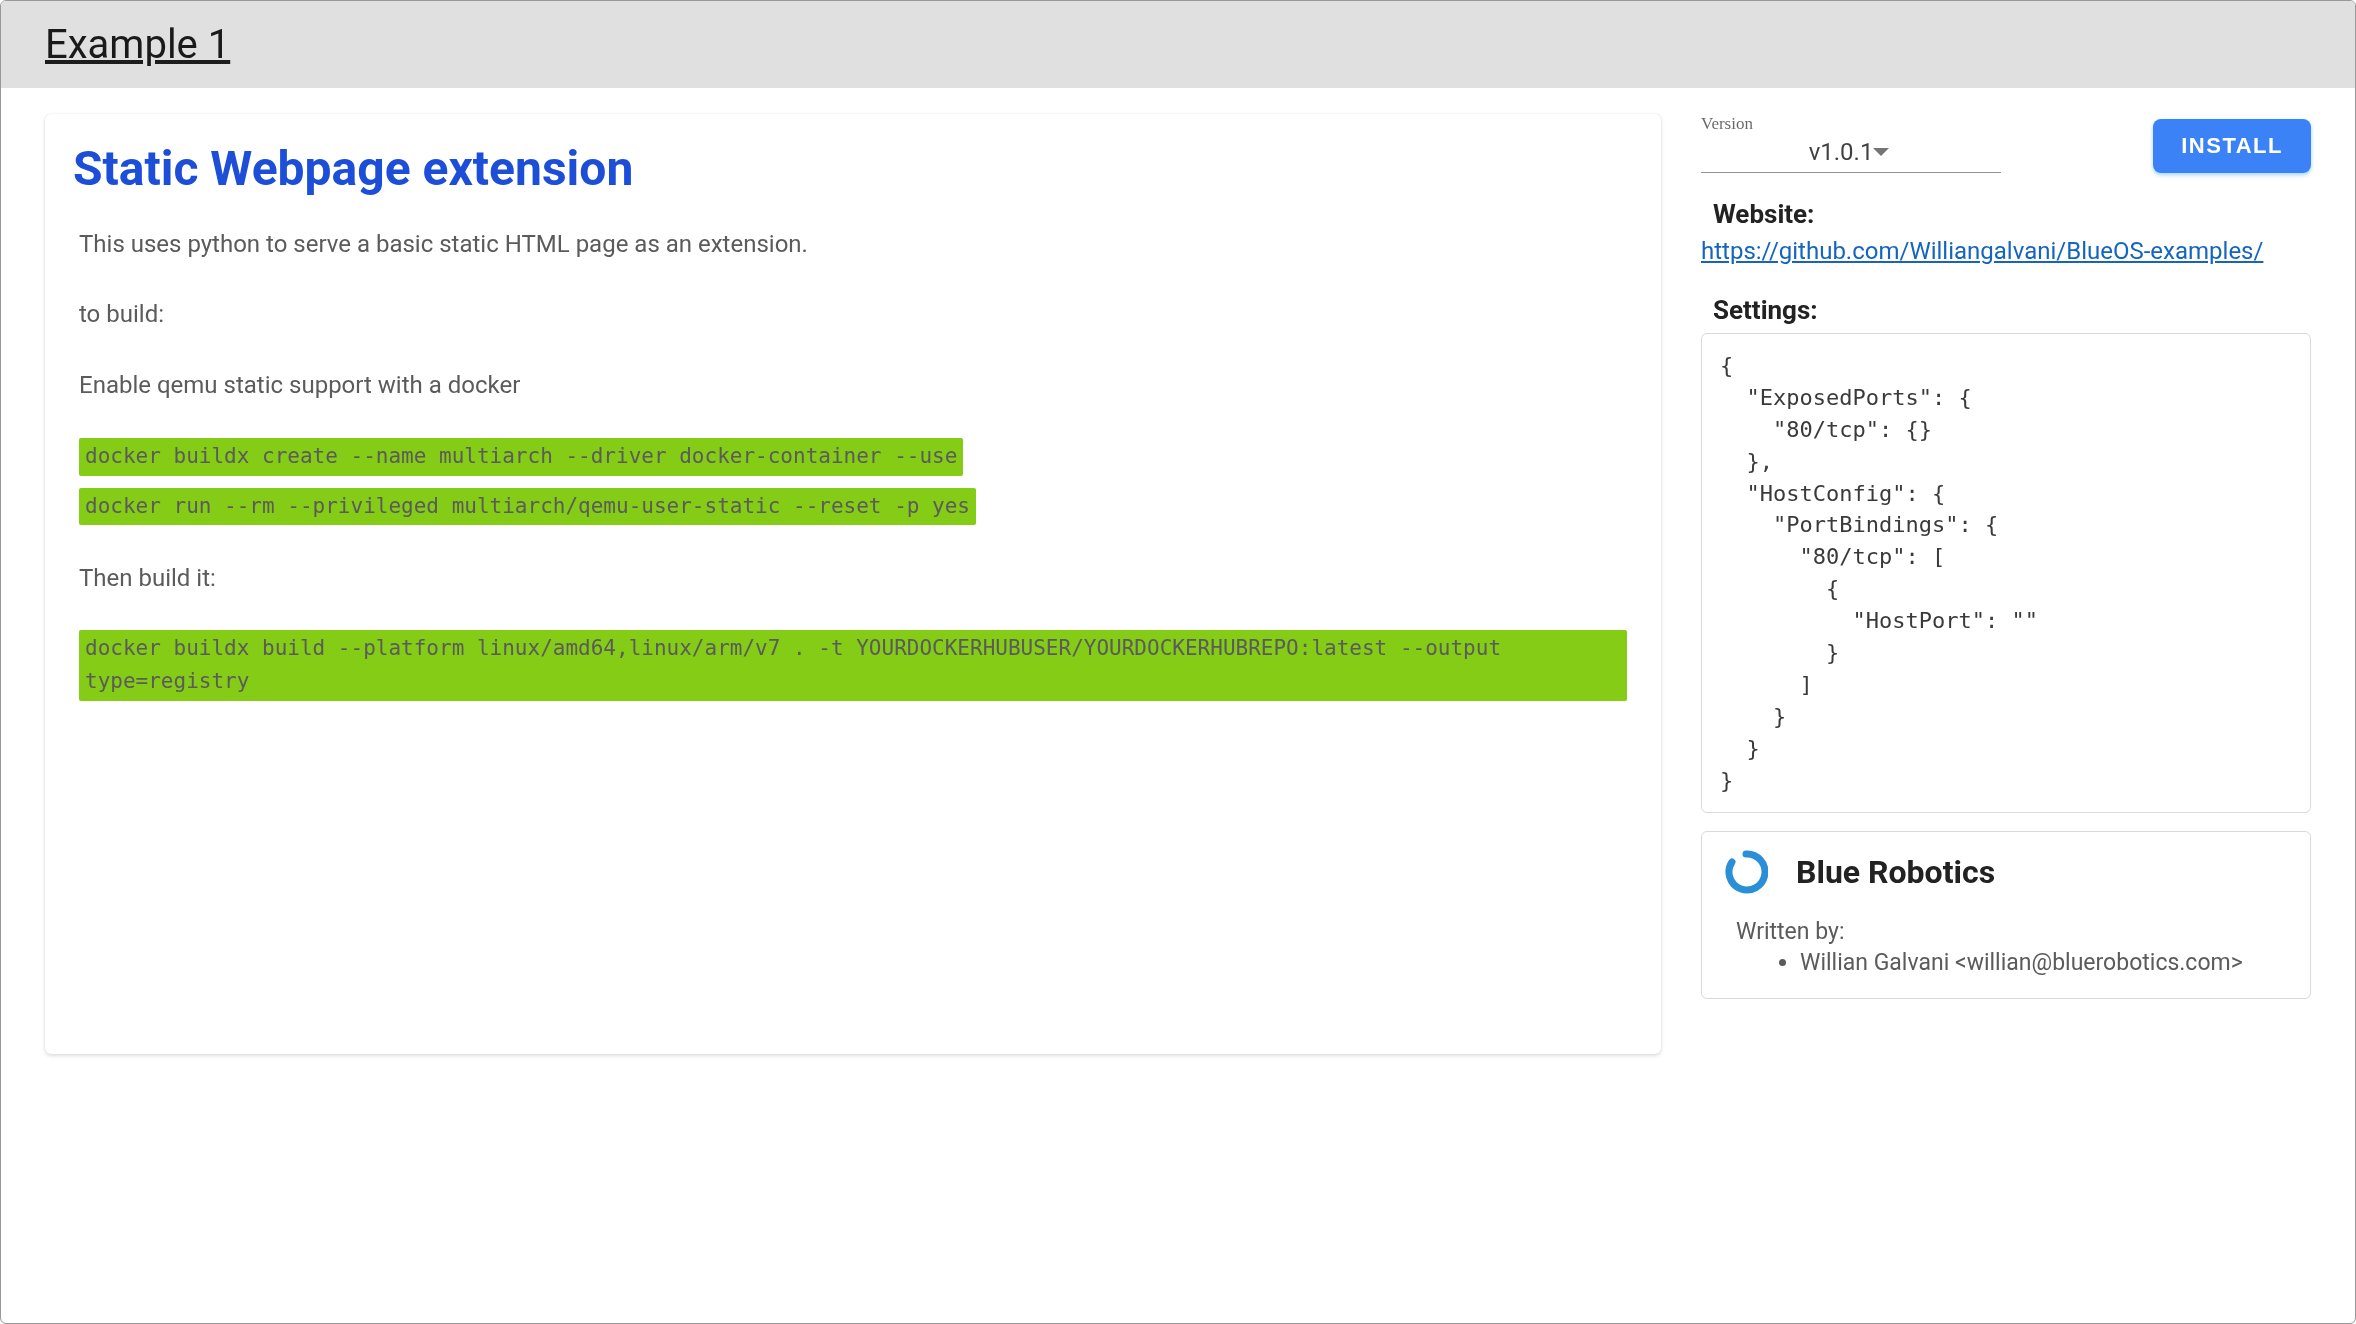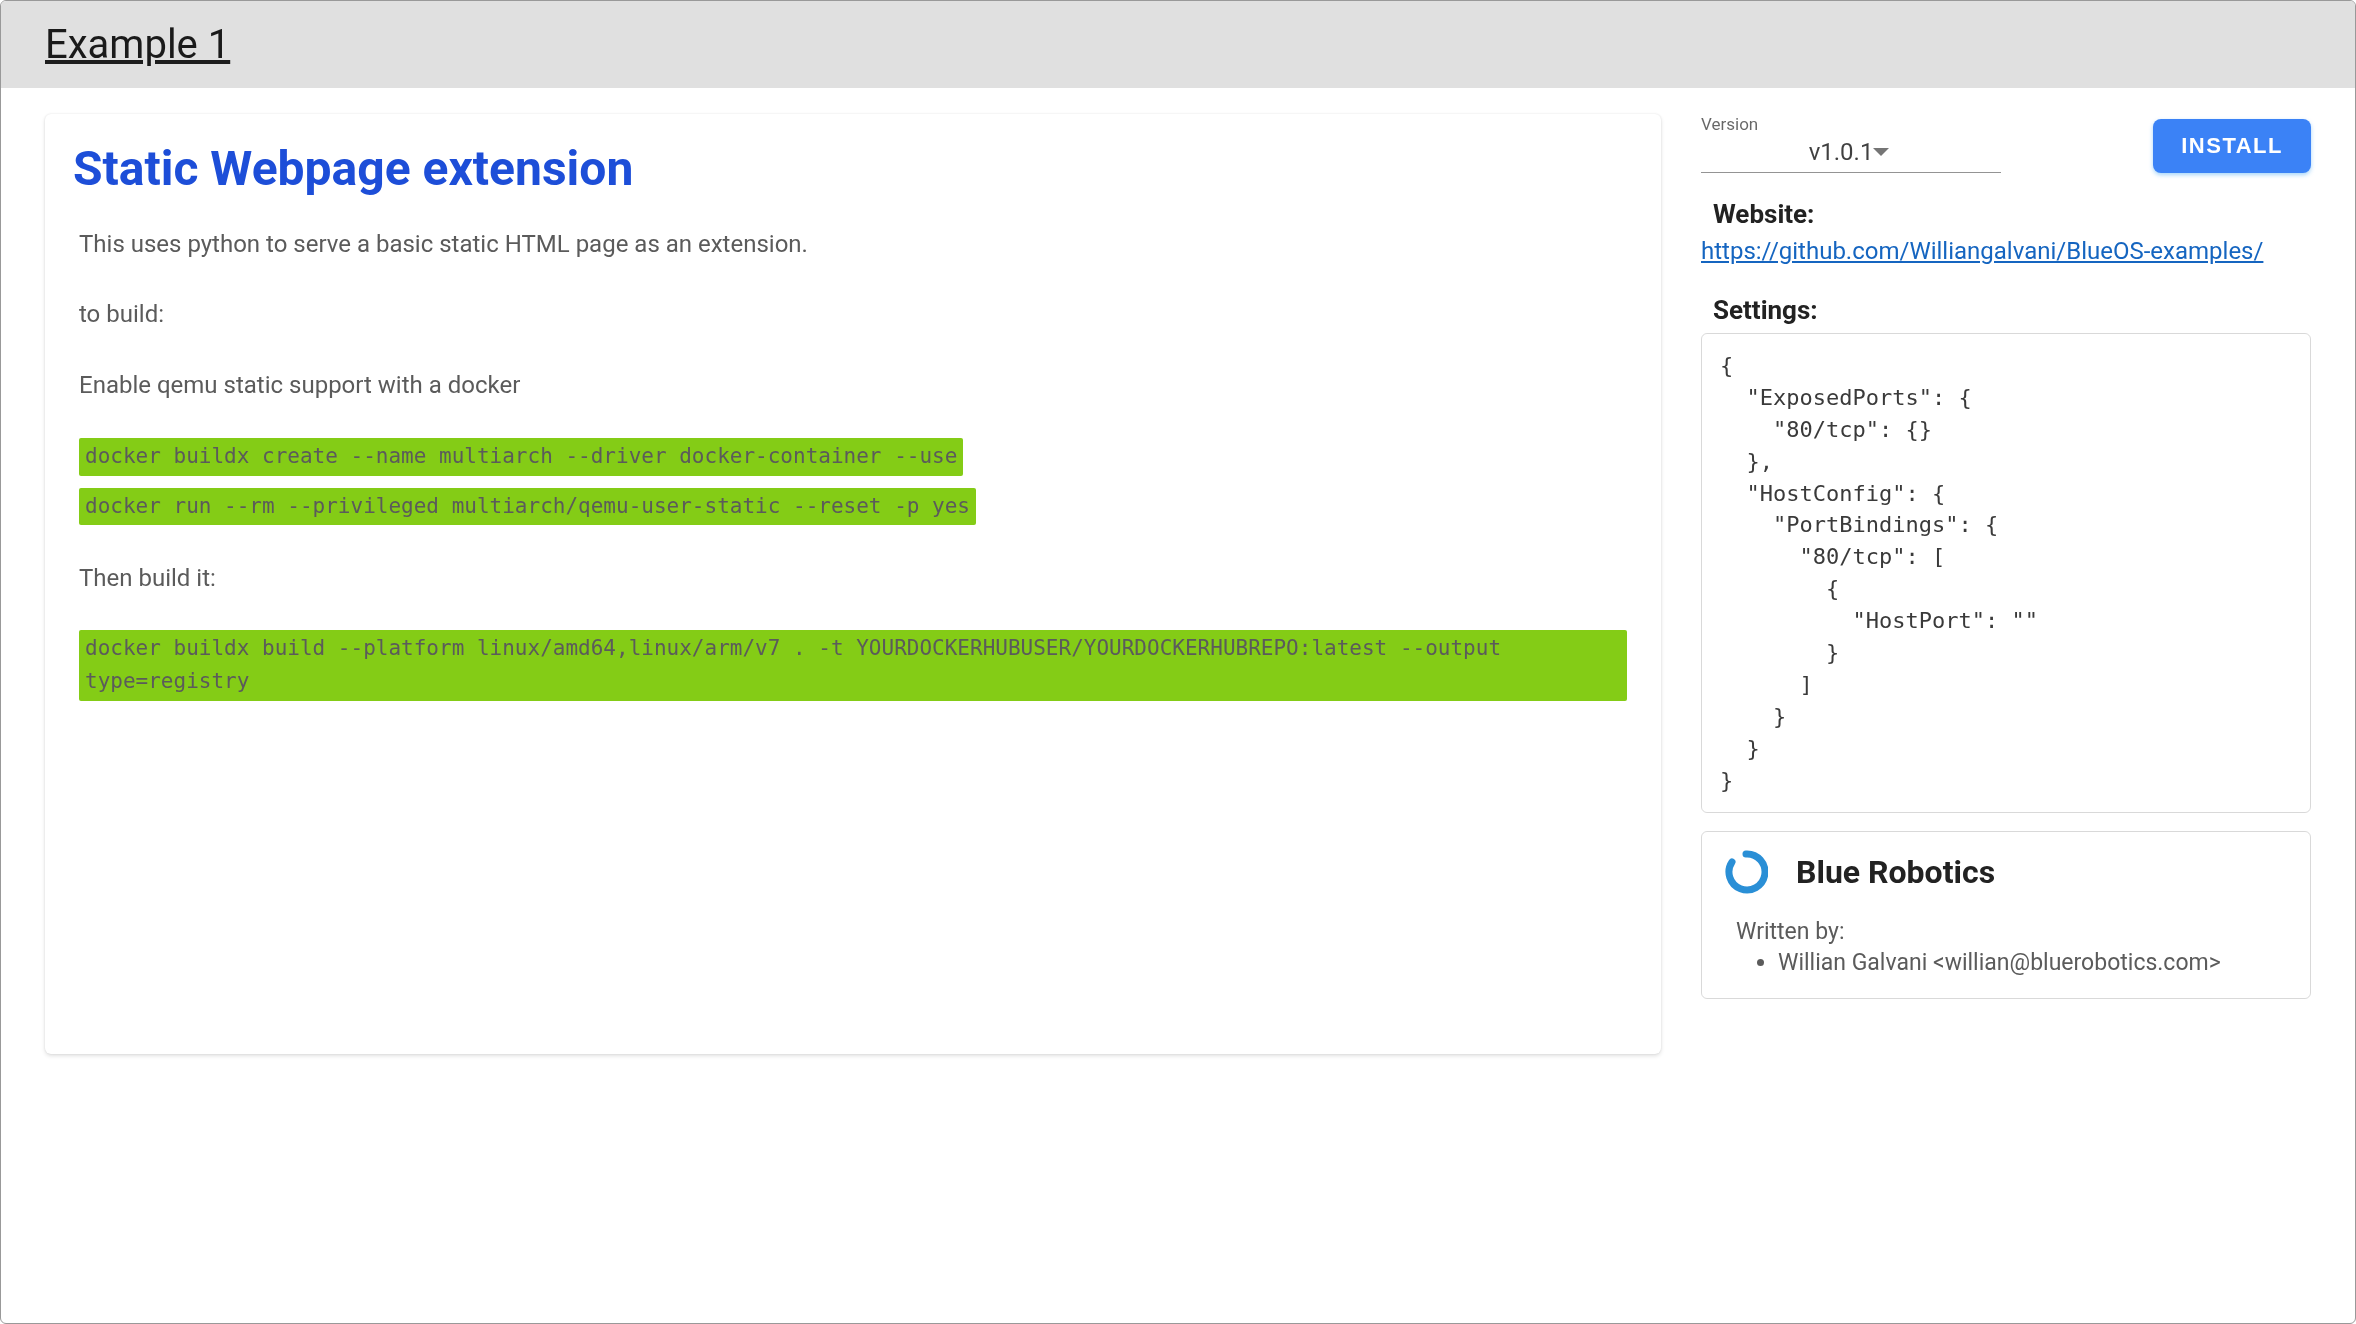--- a/index.html
+++ b/index.html
@@ -85,20 +85,21 @@
       padding-bottom: 6px;
       width: 300px;
       display: flex;
       flex-direction: column;
       cursor: pointer;
     }
     .version-label {
       font-size: 17px;
       color: rgba(0,0,0,0.6);
       margin-bottom: 4px;
+      font-family: Liberation Serif, serif;
     }
     .version-value-row {
       display: flex;
       align-items: center;
       justify-content: center;
     }
     .version-value {
       font-size: 24px;
       color: rgba(0,0,0,0.75);
     }
@@ -174,21 +175,21 @@
       color: #222;
     }
     .written-by-label {
       font-size: 23px;
       color: #5b5b5b;
       margin-left: 12px;
       margin-bottom: 4px;
     }
     .author-list {
       list-style: disc;
-      margin-left: 54px;
+      margin-left: 76px;
       color: #5b5b5b;
       font-size: 23px;
     }
   </style>
 </head>
 <body>
 
 <div class="header-bar">
   <div class="header-title">Example 1</div>
 </div>

